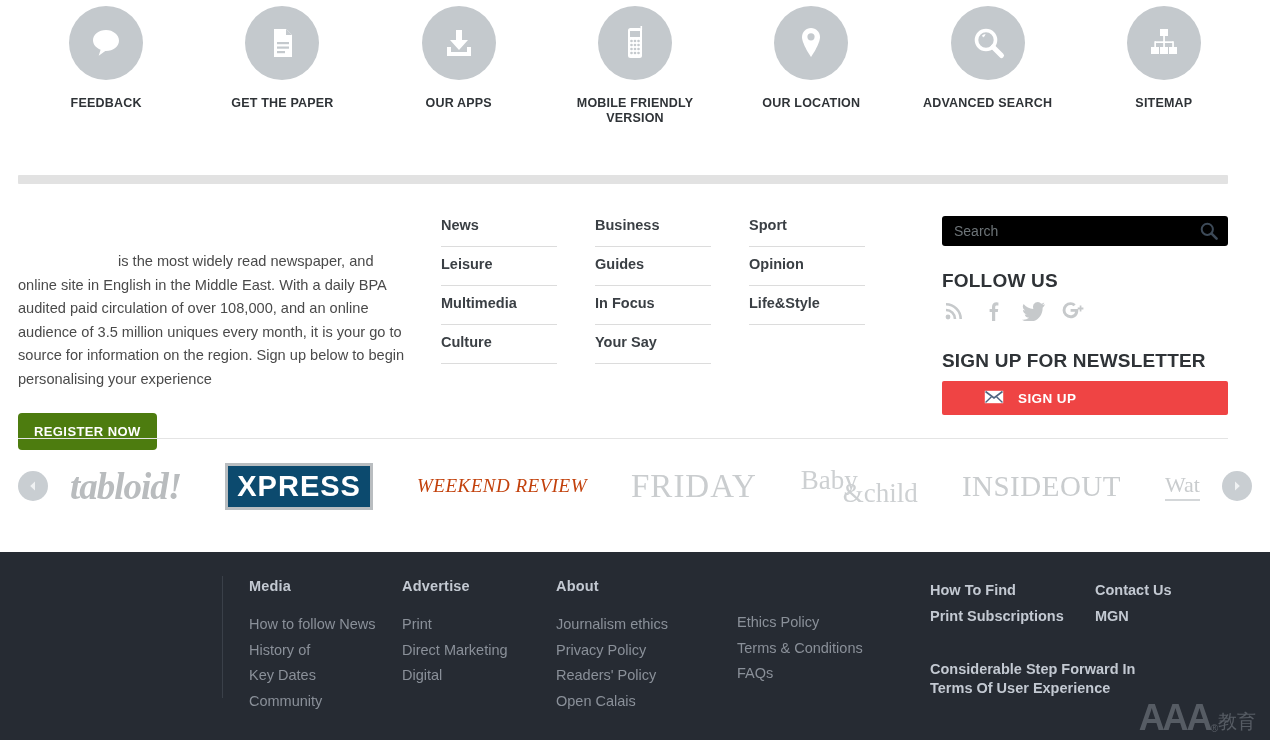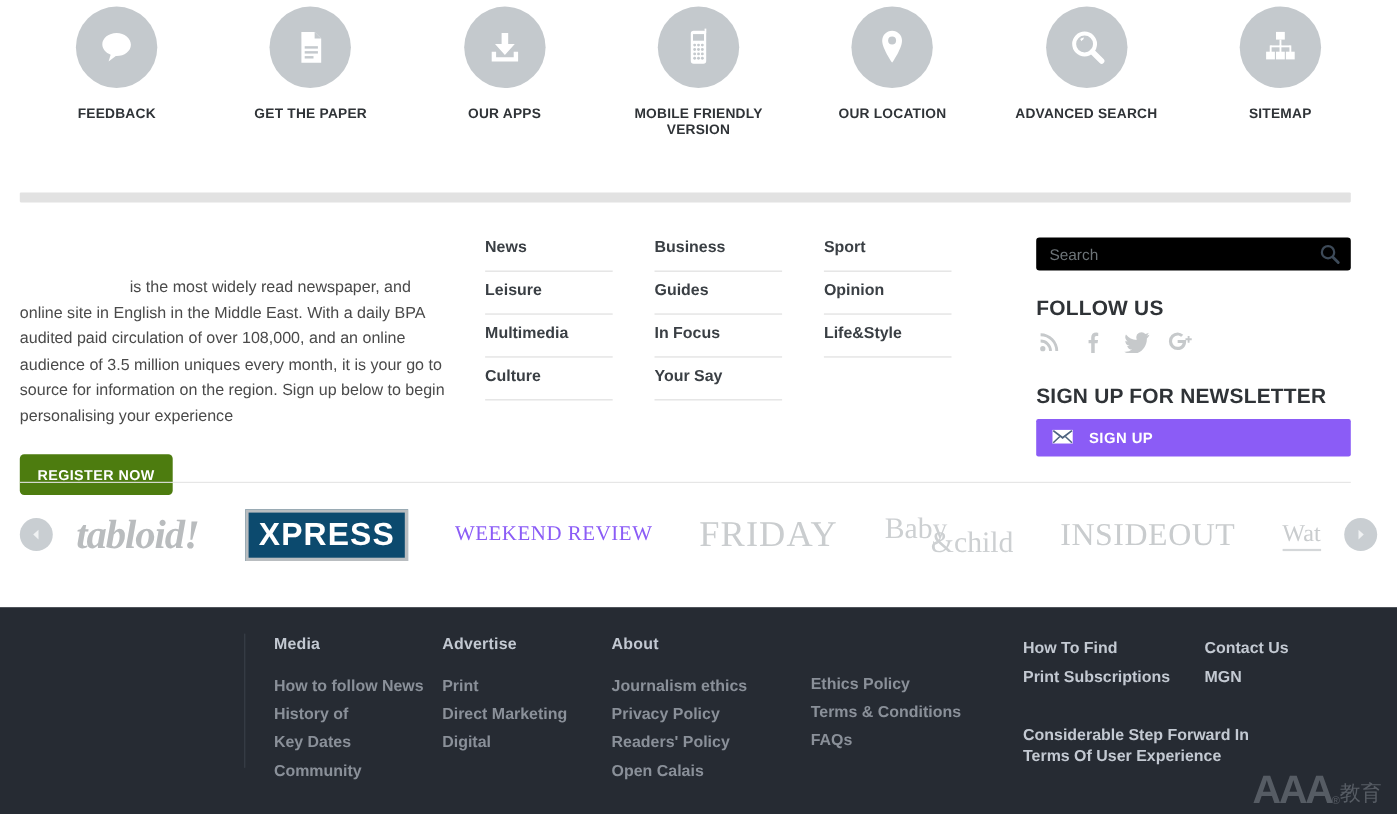--- a/index.html
+++ b/index.html
@@ -92,23 +92,23 @@
   }
   .panel-head {
     font-size: 19px; font-weight: bold; color: #2f3337; letter-spacing: .2px;
     margin: 24px 0 4px 0; text-transform: uppercase;
   }
   .panel-head.newsletter { margin-top: 24px; margin-bottom: 9px; }
   .social-row { display: flex; align-items: center; gap: 16px; height: 30px; }
   .social-row a { display:flex; align-items:center; justify-content:center; width:24px; height:26px; cursor:pointer; }
   .signup-btn {
     display: flex; align-items: center; gap: 14px;
-    width: 286px; height: 34px; background: #8b5cf6; border: none;
+    width: 286px; height: 34px; background: #ef4444; border: none;
     border-radius: 2px; color: #ffffff; cursor: pointer;
-    padding-left: 14px; font-family: "Liberation Sans", sans-serif;
+    padding-left: 42px; font-family: "Liberation Sans", sans-serif;
   }
   .signup-btn .lbl {
     font-size: 13.5px; font-weight: bold; letter-spacing: .4px; text-transform: uppercase;
   }
 
   
   .hr-thin {
     position: absolute; left: 18px; top: 438px; width: 1210px; height: 1px;
     background: #e4e4e4;
   }
@@ -131,21 +131,21 @@
     font-family: "Liberation Serif", serif; font-style: italic; font-weight: bold;
     font-size: 37px; color: #b9bcbe; letter-spacing: -1px;
   }
   .brand.xpress {
     background: #0c4a6e; color: #ffffff; font-weight: bold; font-size: 29px;
     padding: 4px 9px; letter-spacing: 1px; font-family: "Liberation Sans", sans-serif;
     border: 3px solid #b9bdc0;
   }
   .brand.weekend {
     font-family: "Liberation Serif", serif; font-size: 19px; letter-spacing: .5px;
-    color: #8b5cf6; font-variant: small-caps; text-transform: uppercase;
+    color: #c2410c; font-variant: small-caps; text-transform: uppercase; font-style: italic;
   }
   .brand.friday {
     font-family: "Liberation Serif", serif; font-size: 33px; letter-spacing: 1px;
     color: #cacdcf;
   }
   .brand.babychild {
     font-family: "Liberation Serif", serif; font-size: 27px; color: #cdd0d2;
     position: relative; line-height: 26px;
   }
   .brand.babychild .b1 { display:block; }
@@ -168,21 +168,21 @@
     position: absolute; left: 222px; top: 24px; width: 1px; height: 122px;
     background: #3a4049;
   }
   .f-col { position: absolute; }
   .f-head {
     font-size: 14.5px; font-weight: bold; color: #c3c9d2; margin: 0 0 18px 0;
     letter-spacing: .2px;
   }
   .f-link {
     display: block; font-size: 14.5px; color: #8a9099; text-decoration: none;
-    line-height: 25.5px; cursor: pointer; font-weight: bold;
+    line-height: 25.5px; cursor: pointer;
   }
   .f-link.bold { font-weight: bold; color: #c3c9d2; }
   .f-col.media { left: 249px; top: 578px; width: 140px; }
   .f-col.advertise { left: 402px; top: 578px; width: 150px; }
   .f-col.about { left: 556px; top: 578px; width: 170px; }
   .f-col.policies { left: 737px; top: 610px; width: 180px; }
   .f-col.howto { left: 930px; top: 578px; width: 165px; }
   .f-col.contact { left: 1095px; top: 578px; width: 140px; }
   .f-tagline {
     position: absolute; left: 930px; top: 660px; width: 250px;

